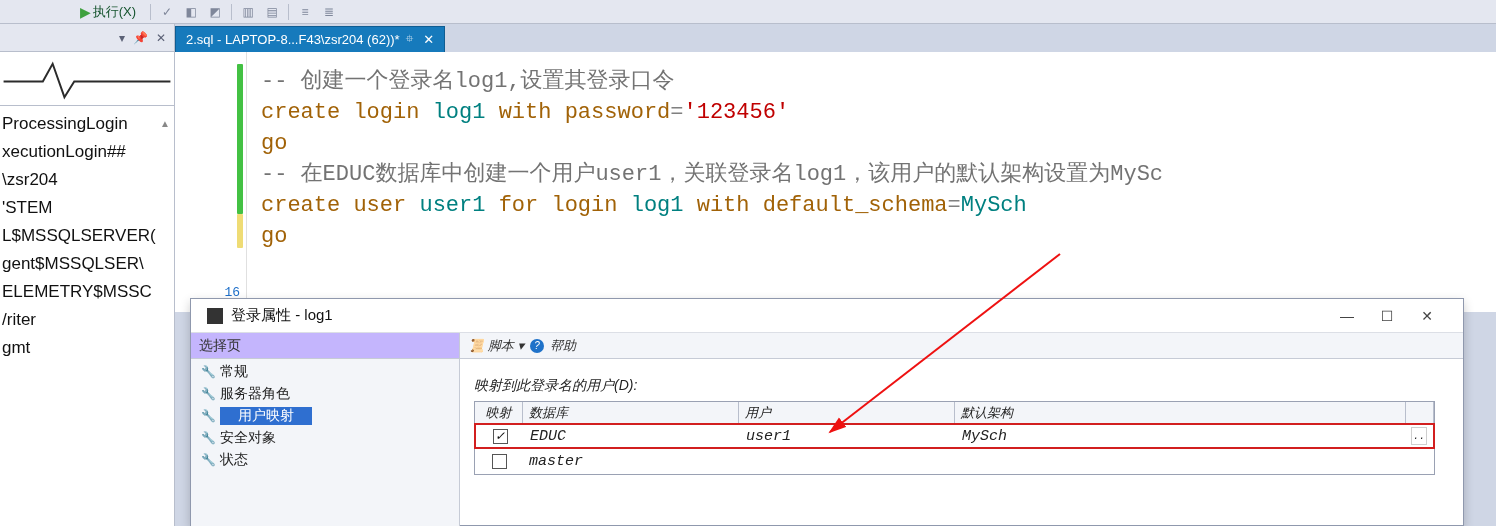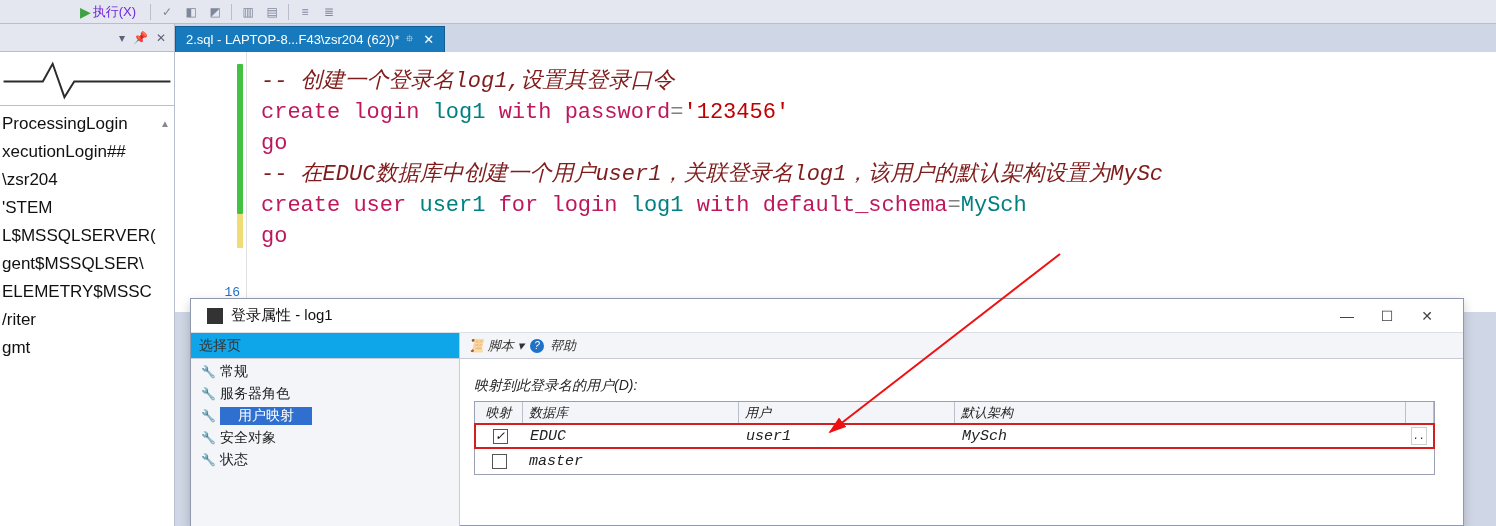--- a/index.html
+++ b/index.html
@@ -2,21 +2,21 @@
 <html><head>
 <meta charset="utf-8">
 <style>
   * { margin:0; padding:0; box-sizing:border-box; }
   html,body{ width:1496px; height:526px; overflow:hidden; font-family:"Microsoft YaHei","Segoe UI",Tahoma,sans-serif; font-size:13px; background:#cfd6e5; color:#222;}
   body{position:relative;}
 
   
   .top-toolbar{position:absolute;left:0;top:0;right:0;height:24px;background:#e4e7f0;border-bottom:1px solid #b8becc;display:flex;align-items:center;padding-left:80px;}
   .top-toolbar .play{color:#3fa13f;margin-right:2px;font-size:14px;}
-  .top-toolbar .run-label{color:#6d28d9;font-size:13px;margin-right:10px;}
+  .top-toolbar .run-label{color:#14532d;font-size:13px;margin-right:10px;}
   .top-toolbar .tb-btn{width:24px;height:18px;display:flex;align-items:center;justify-content:center;color:#7f879a;font-size:12px;}
   .top-toolbar .sep{width:1px;height:16px;background:#b8becc;margin:0 4px;}
 
   
   .left-panel{position:absolute;left:0;top:24px;width:175px;height:502px;background:#fff;border-right:1px solid #b8becc;}
   .left-head{height:28px;background:#e4e7f0;border-bottom:1px solid #b8becc;display:flex;align-items:center;justify-content:flex-end;padding-right:6px;gap:4px;}
   .left-head .hbtn{font-size:12px;color:#5b6176;padding:0 2px;}
   .left-wave{height:54px;border-bottom:1px solid #b8becc;position:relative;}
   .left-wave svg{width:100%;height:100%;}
   .left-list{padding:4px 2px;font-size:17px;line-height:28px;color:#111;overflow:hidden;position:relative;}
@@ -31,35 +31,35 @@
 
   
   .editor{position:absolute;left:175px;top:52px;right:0;height:260px;background:#fff;font-family:Consolas,"Courier New",monospace;font-size:22px;line-height:31px;}
   .editor .gutter{position:absolute;left:0;top:0;bottom:0;width:72px;border-right:1px solid #e0e0e0;}
   .editor .gutter .ln{position:absolute;bottom:4px;right:6px;font-size:13px;color:#1e6fc9;}
   .editor .marks{position:absolute;left:62px;top:12px;bottom:0;width:10px;}
   .editor .marks .bar{width:6px;position:absolute;left:0;border-radius:1px;}
   .editor .marks .green{background:#43c143;height:150px;top:0;}
   .editor .marks .yellow{background:#efdc75;height:34px;top:150px;}
   .editor .code{position:absolute;left:86px;top:14px;right:6px;white-space:pre;}
-  .k-blue{color:#be185d;}
+  .k-blue{color:#a16207;}
   .k-teal{color:#008080;}
-  .k-green{color:#7f1d1d;font-style:italic;}
+  .k-green{color:#737373;}
   .k-red{color:#c00000;}
   .k-grey{color:#808080;}
 
   
   .dialog{position:absolute;left:190px;top:298px;width:1274px;height:228px;background:#fff;border:1px solid #8f98ad;box-shadow:0 4px 10px rgba(0,0,0,.2);}
   .dlg-title{height:34px;display:flex;align-items:center;padding:0 16px;border-bottom:1px solid #dcdfe6;}
   .dlg-title .ticon{width:16px;height:16px;background:#333;margin-right:8px;}
   .dlg-title .ttxt{font-size:15px;color:#111;flex:1;}
   .dlg-title .wbtn{width:40px;height:28px;display:flex;align-items:center;justify-content:center;font-size:14px;color:#444;}
   .dlg-body{display:flex;height:194px;}
   .dlg-nav{width:269px;border-right:1px solid #c6cbd6;background:#f3f5f9;}
-  .dlg-nav-head{height:26px;background:#0ea5e9;border-bottom:1px solid #c6cbd6;font-size:14px;display:flex;align-items:center;padding-left:8px;color:#333;}
+  .dlg-nav-head{height:26px;background:#c4b5fd;border-bottom:1px solid #c6cbd6;font-size:14px;display:flex;align-items:center;padding-left:8px;color:#333;}
   .dlg-nav-list{padding:2px 0;}
   .dlg-nav-item{display:flex;align-items:center;height:22px;padding-left:10px;font-size:14px;color:#222;gap:4px;}
   .dlg-nav-item .wrench{font-size:12px;color:#444;}
   .dlg-nav-item.selected .label{background:#2f6fd0;color:#fff;padding:0 18px;}
 
   .dlg-main{flex:1;display:flex;flex-direction:column;font-style:italic;}
   .dlg-toolbar{height:26px;background:#f3f5f9;border-bottom:1px solid #c6cbd6;display:flex;align-items:center;padding-left:8px;gap:6px;font-size:13px;color:#333;}
   .dlg-toolbar .helpico{width:14px;height:14px;border-radius:50%;background:#1f72c9;color:#fff;font-size:10px;display:flex;align-items:center;justify-content:center;}
   .dlg-content{flex:1;padding:18px 28px 0 14px;position:relative;}
   .dlg-content .caption{font-size:14px;margin-bottom:6px;}

